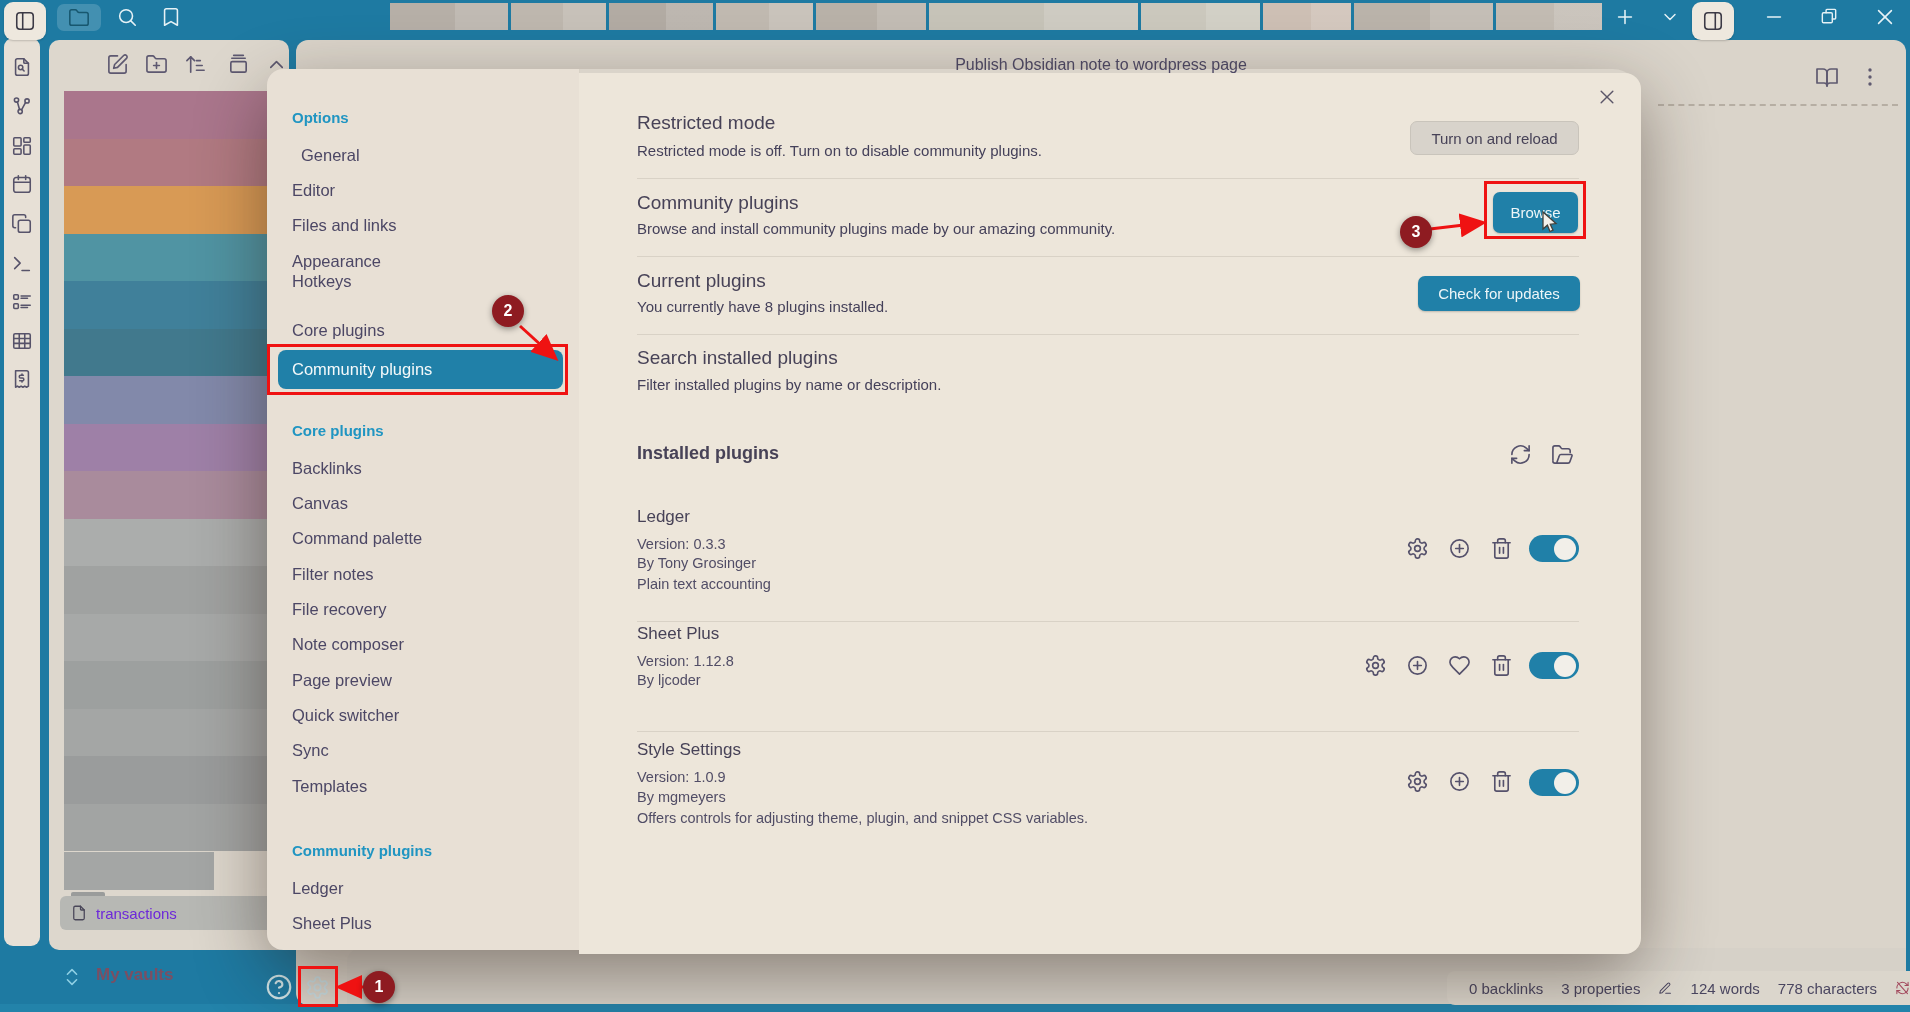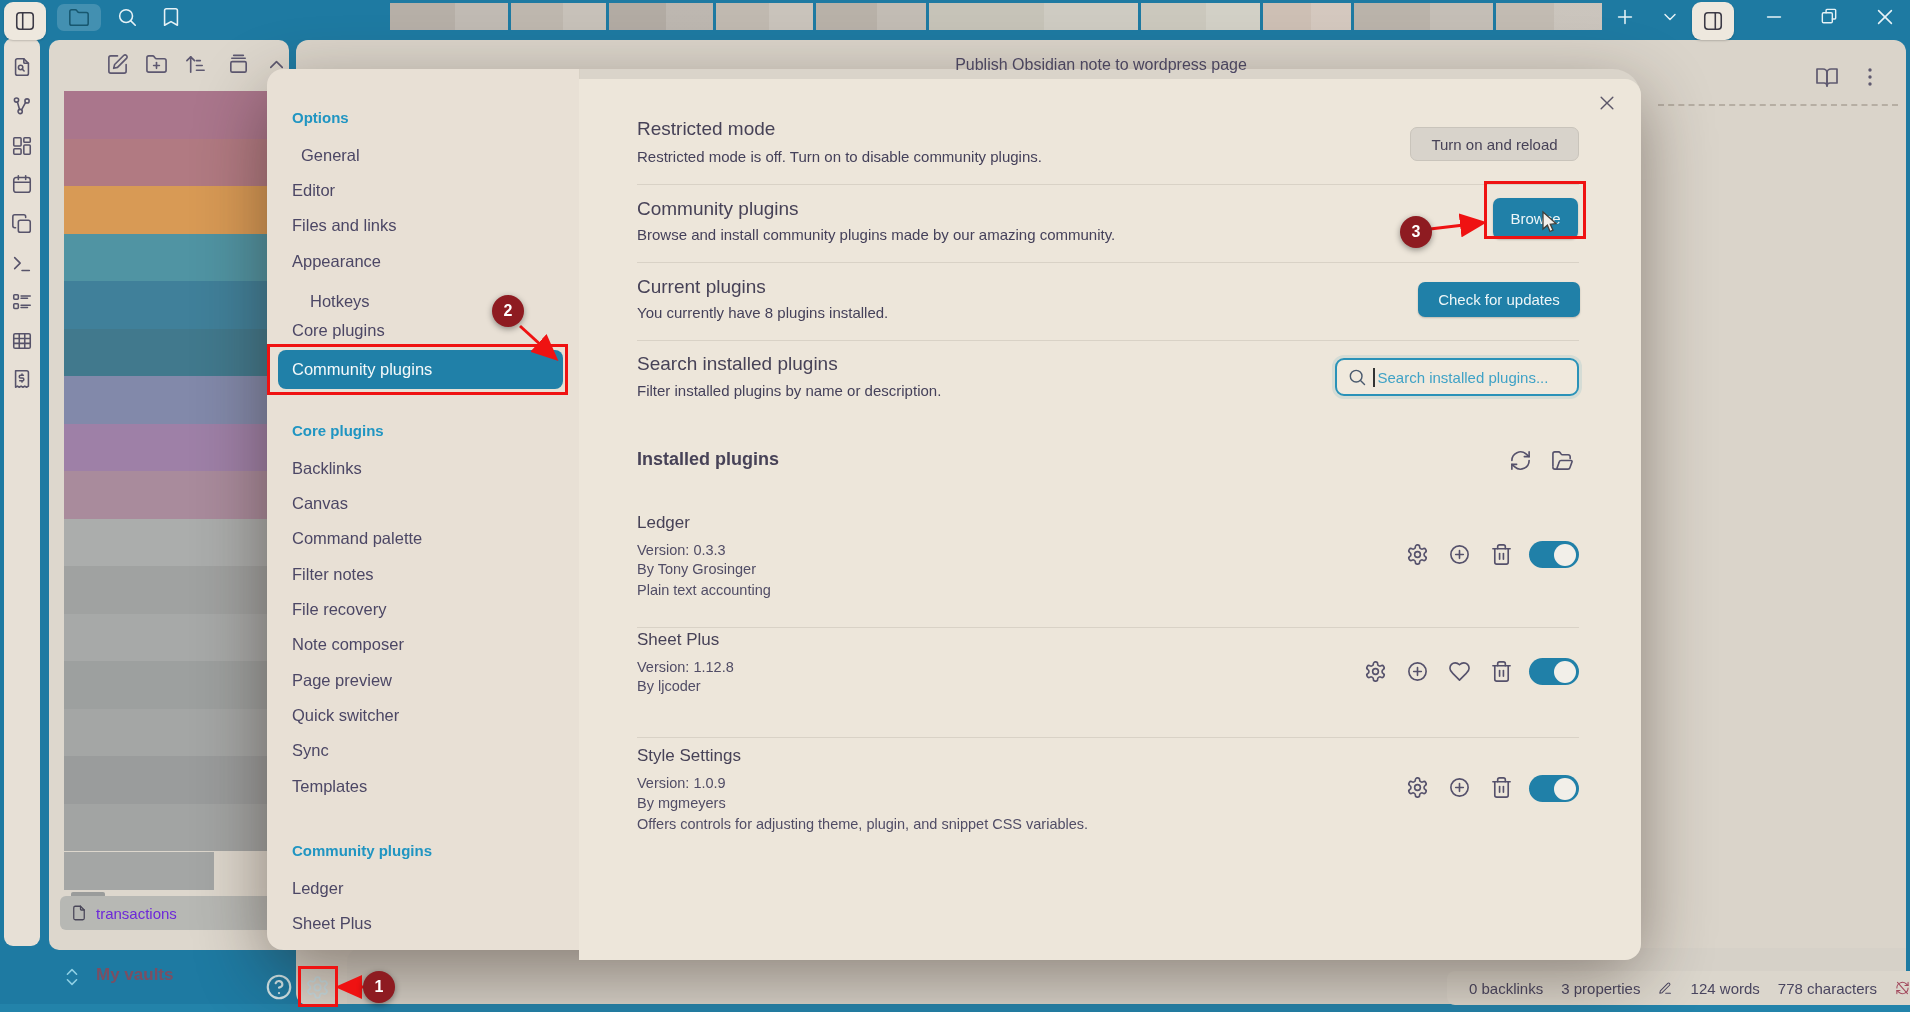--- a/index.html
+++ b/index.html
@@ -14,21 +14,21 @@
   .ribbon .i{position:absolute;left:7px;width:22px;height:22px;color:#57536a;}
   .filepane{left:49px;top:40px;width:240px;height:910px;background:#ddd7cd;border-radius:10px;overflow:hidden;}
   .notepane{left:296px;top:40px;width:1610px;height:965px;background:#dad4ca;border-radius:12px;}
   .chip{background:#eee8de;border-radius:9px;box-shadow:0 1px 2px rgba(0,0,0,.18);display:flex;align-items:center;justify-content:center;}
   .tbicon{color:#e6f2f6;width:22px;height:22px;}
   
   .modal{left:267px;top:69px;width:1374px;height:881px;border-radius:28px;z-index:40;
          box-shadow:0 24px 70px rgba(40,25,15,.45);}
   .modal-nav{position:absolute;left:0;top:0;width:312px;height:881px;background:#e8e0d5;
              border-radius:16px 0 0 16px;border-right:1px solid #d8d1c5;}
-  .modal-content{position:absolute;left:312px;top:10px;width:1062px;height:881px;background:#ede6da;
+  .modal-content{position:absolute;left:312px;top:4px;width:1062px;height:881px;background:#ede6da;
              border-radius:0 16px 16px 0;}
   .navhead{position:absolute;left:25px;font-size:15px;font-weight:700;color:#2095c2;height:20px;line-height:20px;}
   .navitem{position:absolute;left:25px;font-size:16.5px;color:#4c4765;height:24px;line-height:24px;cursor:pointer;}
   .navsel{position:absolute;left:11px;width:285px;height:39px;background:#2080a8;border-radius:8px;
           color:#f4f9fa;font-size:16.5px;line-height:39px;padding-left:14px;box-sizing:border-box;cursor:pointer;}
   .sect-title{position:absolute;left:58px;font-size:19px;color:#474257;height:26px;line-height:26px;}
   .sect-desc{position:absolute;left:58px;font-size:15px;color:#45415a;height:20px;line-height:20px;}
   .hr{position:absolute;left:58px;width:942px;height:1px;background:#d9d2c6;}
   .btn-teal{position:absolute;background:#2080a8;color:#eef6f8;border:none;border-radius:7px;
             font-size:15px;font-family:inherit;cursor:pointer;box-shadow:0 1px 2px rgba(0,0,0,.2);}
@@ -355,21 +355,21 @@
       </span>
   </div>
 
   <div class="abs modal">
     <div class="modal-nav">
       <div class="navhead" style="top:39px;">Options</div>
       <div class="navitem" style="top:74px;margin-left:9px;">General</div>
       <div class="navitem" style="top:109px;">Editor</div>
       <div class="navitem" style="top:144px;">Files and links</div>
       <div class="navitem" style="top:180px;">Appearance</div>
-      <div class="navitem" style="top:220px;margin-left:18px;">Hotkeys</div>
+      <div class="navitem" style="top:200px;">Hotkeys</div>
       <div class="navitem" style="top:249px;">Core plugins</div>
       <div class="navsel" style="top:281px;">Community plugins</div>
 
       <div class="navhead" style="top:352px;">Core plugins</div>
       <div class="navitem" style="top:387px;">Backlinks</div>
       <div class="navitem" style="top:422px;">Canvas</div>
       <div class="navitem" style="top:457px;">Command palette</div>
       <div class="navitem" style="top:493px;">Filter notes</div>
       <div class="navitem" style="top:528px;">File recovery</div>
       <div class="navitem" style="top:563px;">Note composer</div>
@@ -401,30 +401,20 @@
       <button class="btn-teal" style="left:914px;top:119px;width:85px;height:41px;">Browse</button>
       <div class="hr" style="top:183px;"></div>
 
       <div class="sect-title" style="top:195px;">Current plugins</div>
       <div class="sect-desc" style="top:224px;">You currently have 8 plugins installed.</div>
       <button class="btn-teal" style="left:839px;top:203px;width:162px;height:35px;">Check for updates</button>
       <div class="hr" style="top:261px;"></div>
 
       <div class="sect-title" style="top:272px;">Search installed plugins</div>
       <div class="sect-desc" style="top:302px;">Filter installed plugins by name or description.</div>
-      <div class="searchbox">
-        <span class="i" style="width:20px;height:20px;color:#4a5a6e;margin-left:10px;">
-            <svg viewBox="0 0 24 24" fill="none" stroke="currentColor" stroke-width="1.7" stroke-linecap="round" stroke-linejoin="round">
-              <circle cx="11" cy="11" r="7"></circle>
-              <line x1="21" y1="21" x2="16.2" y2="16.2"></line>
-            </svg>
-          </span>
-        <span class="caret"></span>
-        <span class="ph">Search installed plugins...</span>
-      </div>
 
       <div class="sect-title" style="top:367px;font-weight:700;font-size:18px;">Installed plugins</div>
       <span class="act" style="left:930px;top:370px;"><svg viewBox="0 0 24 24" fill="none" stroke="currentColor" stroke-width="1.7" stroke-linecap="round" stroke-linejoin="round">
             <path d="M3 12a9 9 0 0 1 15-6.7L21 8"></path>
             <path d="M21 3v5h-5"></path>
             <path d="M21 12a9 9 0 0 1-15 6.7L3 16"></path>
             <path d="M3 21v-5h5"></path>
           </svg></span>
       <span class="act" style="left:972px;top:370px;"><svg viewBox="0 0 24 24" fill="none" stroke="currentColor" stroke-width="1.7" stroke-linecap="round" stroke-linejoin="round">
             <path d="M2 18V5a2 2 0 0 1 2-2h3.9a2 2 0 0 1 1.69.9l.81 1.2a2 2 0 0 0 1.67.9H18a2 2 0 0 1 2 2v2"></path>

